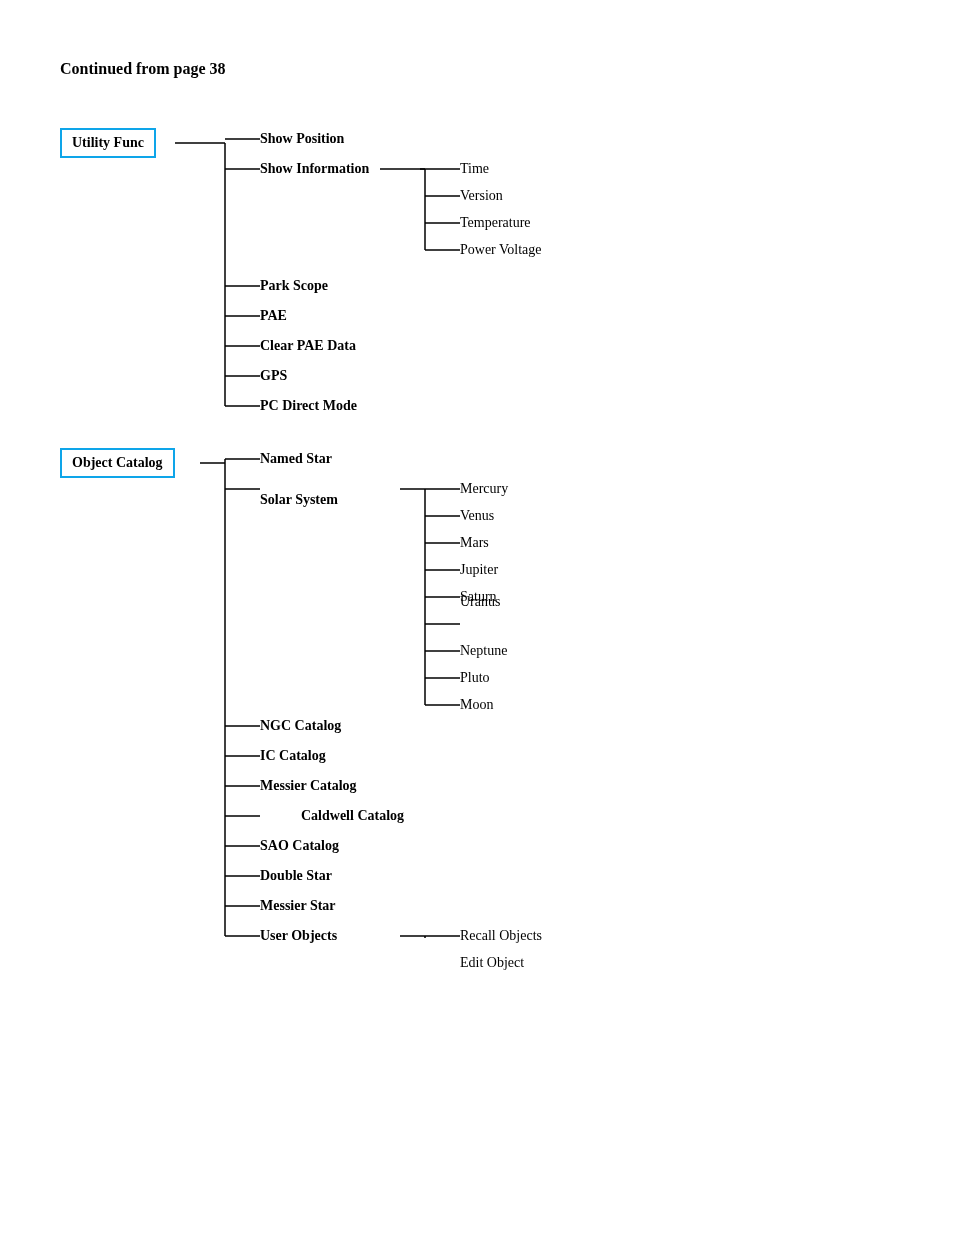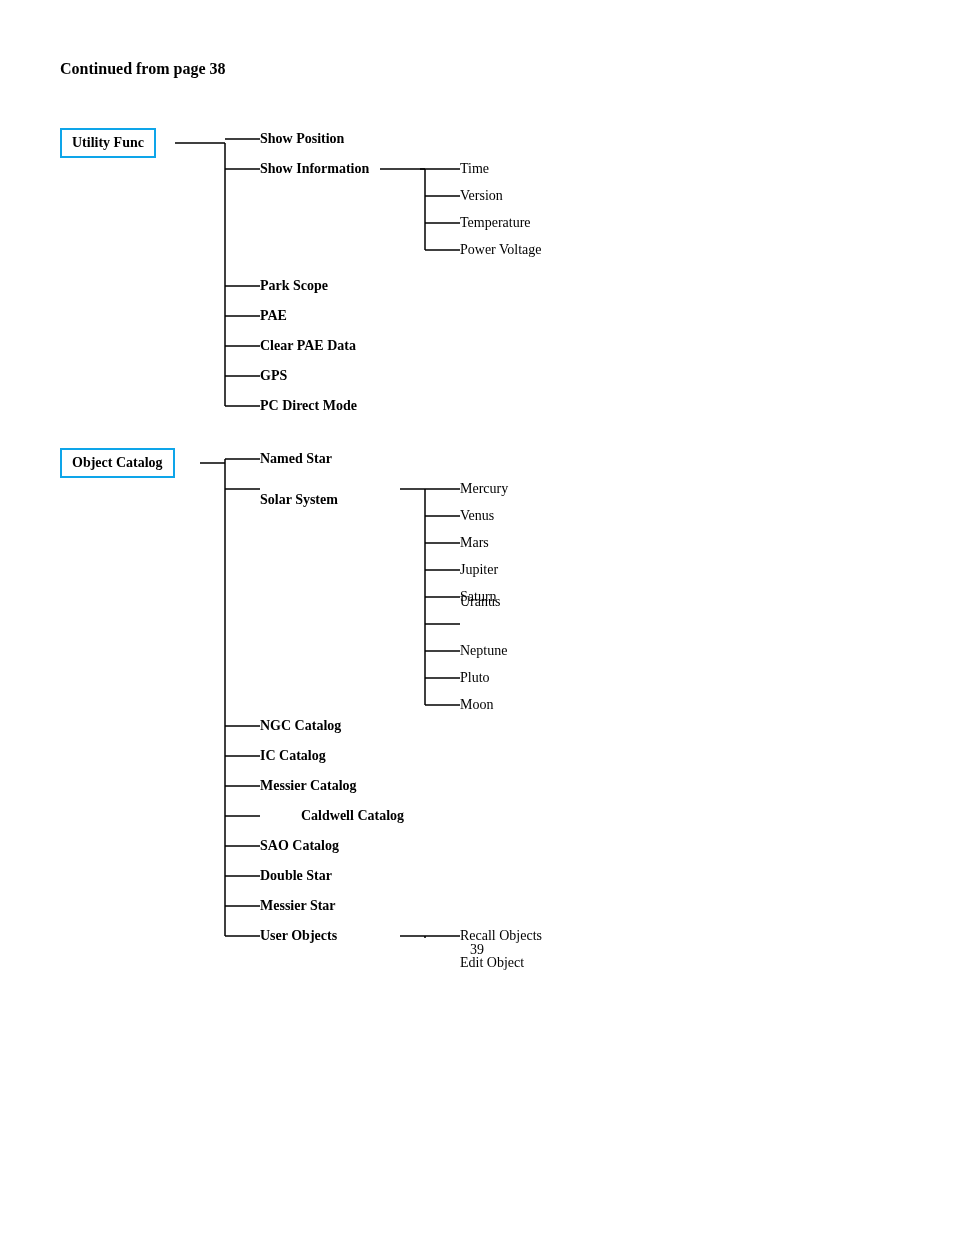--- a/index.html
+++ b/index.html
@@ -171,14 +171,13 @@
     <div class="node bold" style="left:200px; top:720px;">SAO Catalog</div>
     <div class="node bold" style="left:200px; top:750px;">Double Star</div>
     <div class="node bold" style="left:200px; top:780px;">Messier Star</div>
     <div class="node bold" style="left:200px; top:810px;">User Objects</div>
 
     <div class="node normal" style="left:400px; top:810px;">Recall Objects</div>
     <div class="node normal" style="left:400px; top:837px;">Edit Object</div>
 
   </div>
 
-  <div class="page-number">39</div>
 </div>
 
 </body></html>

